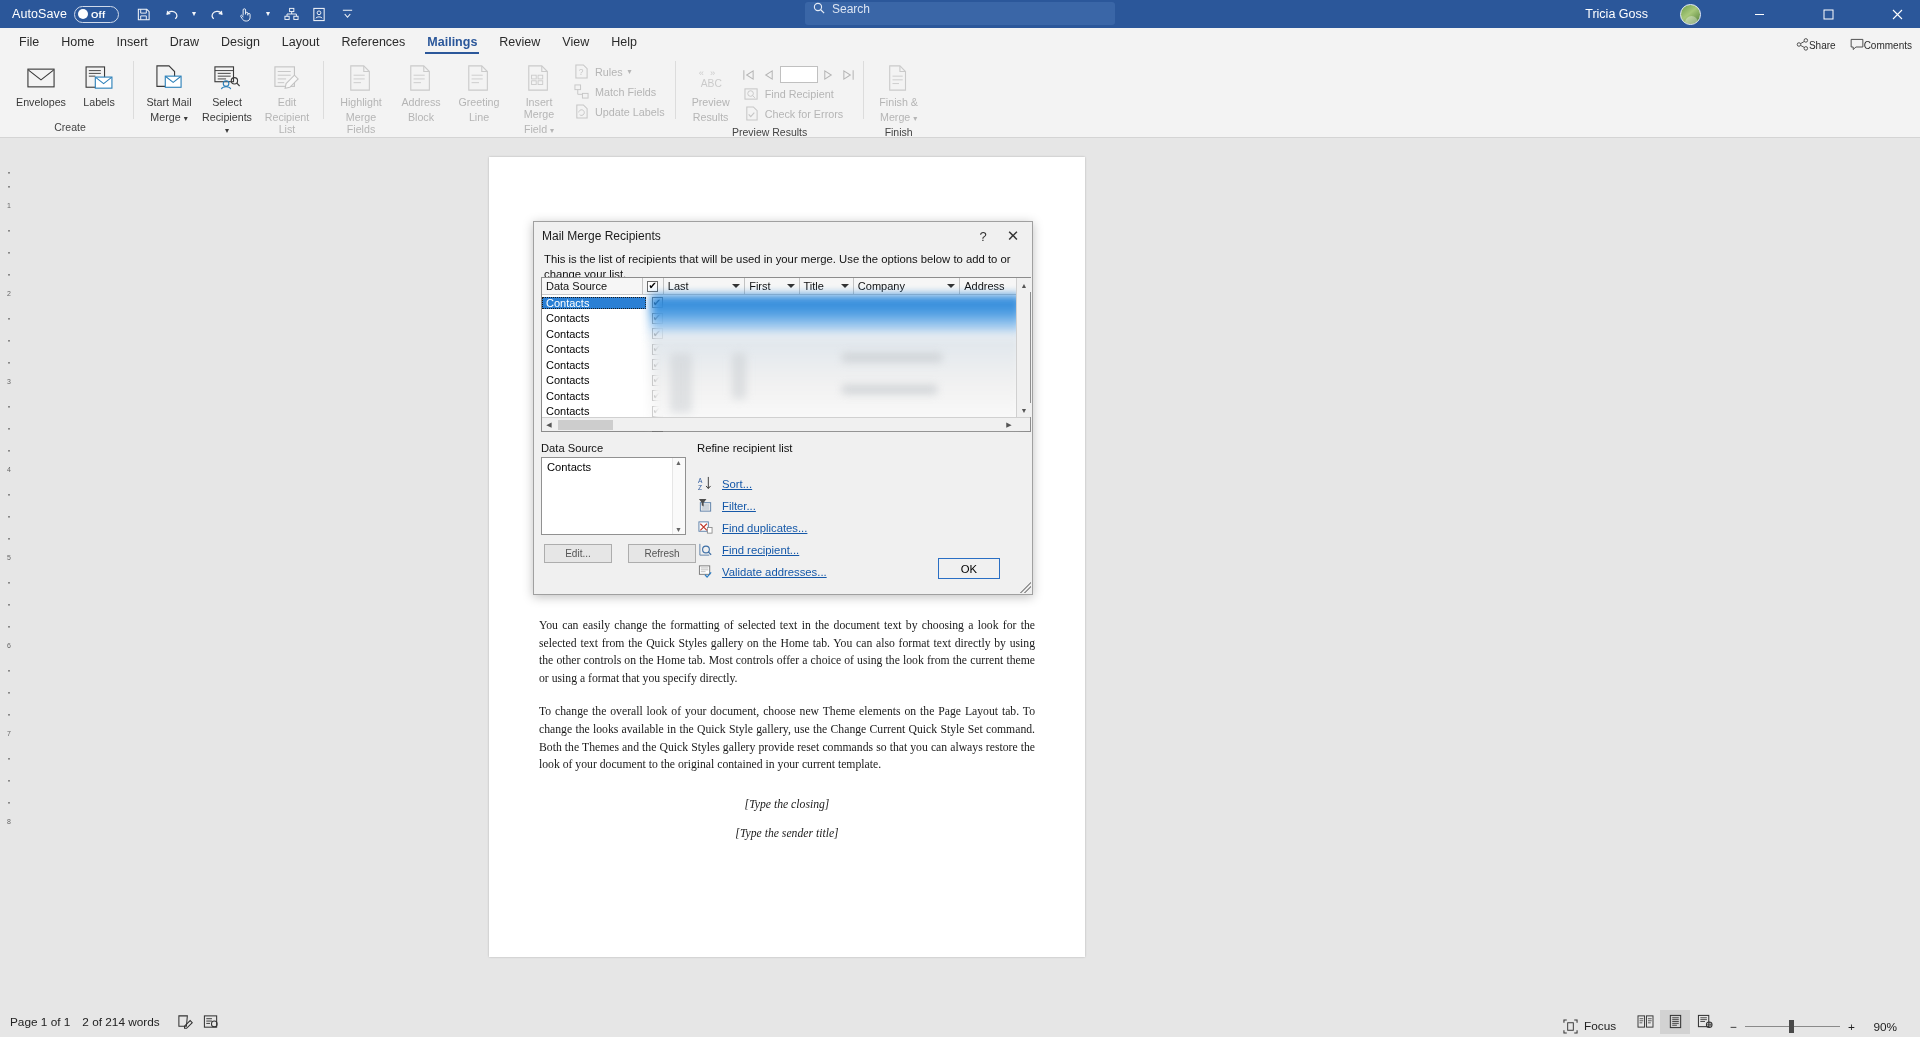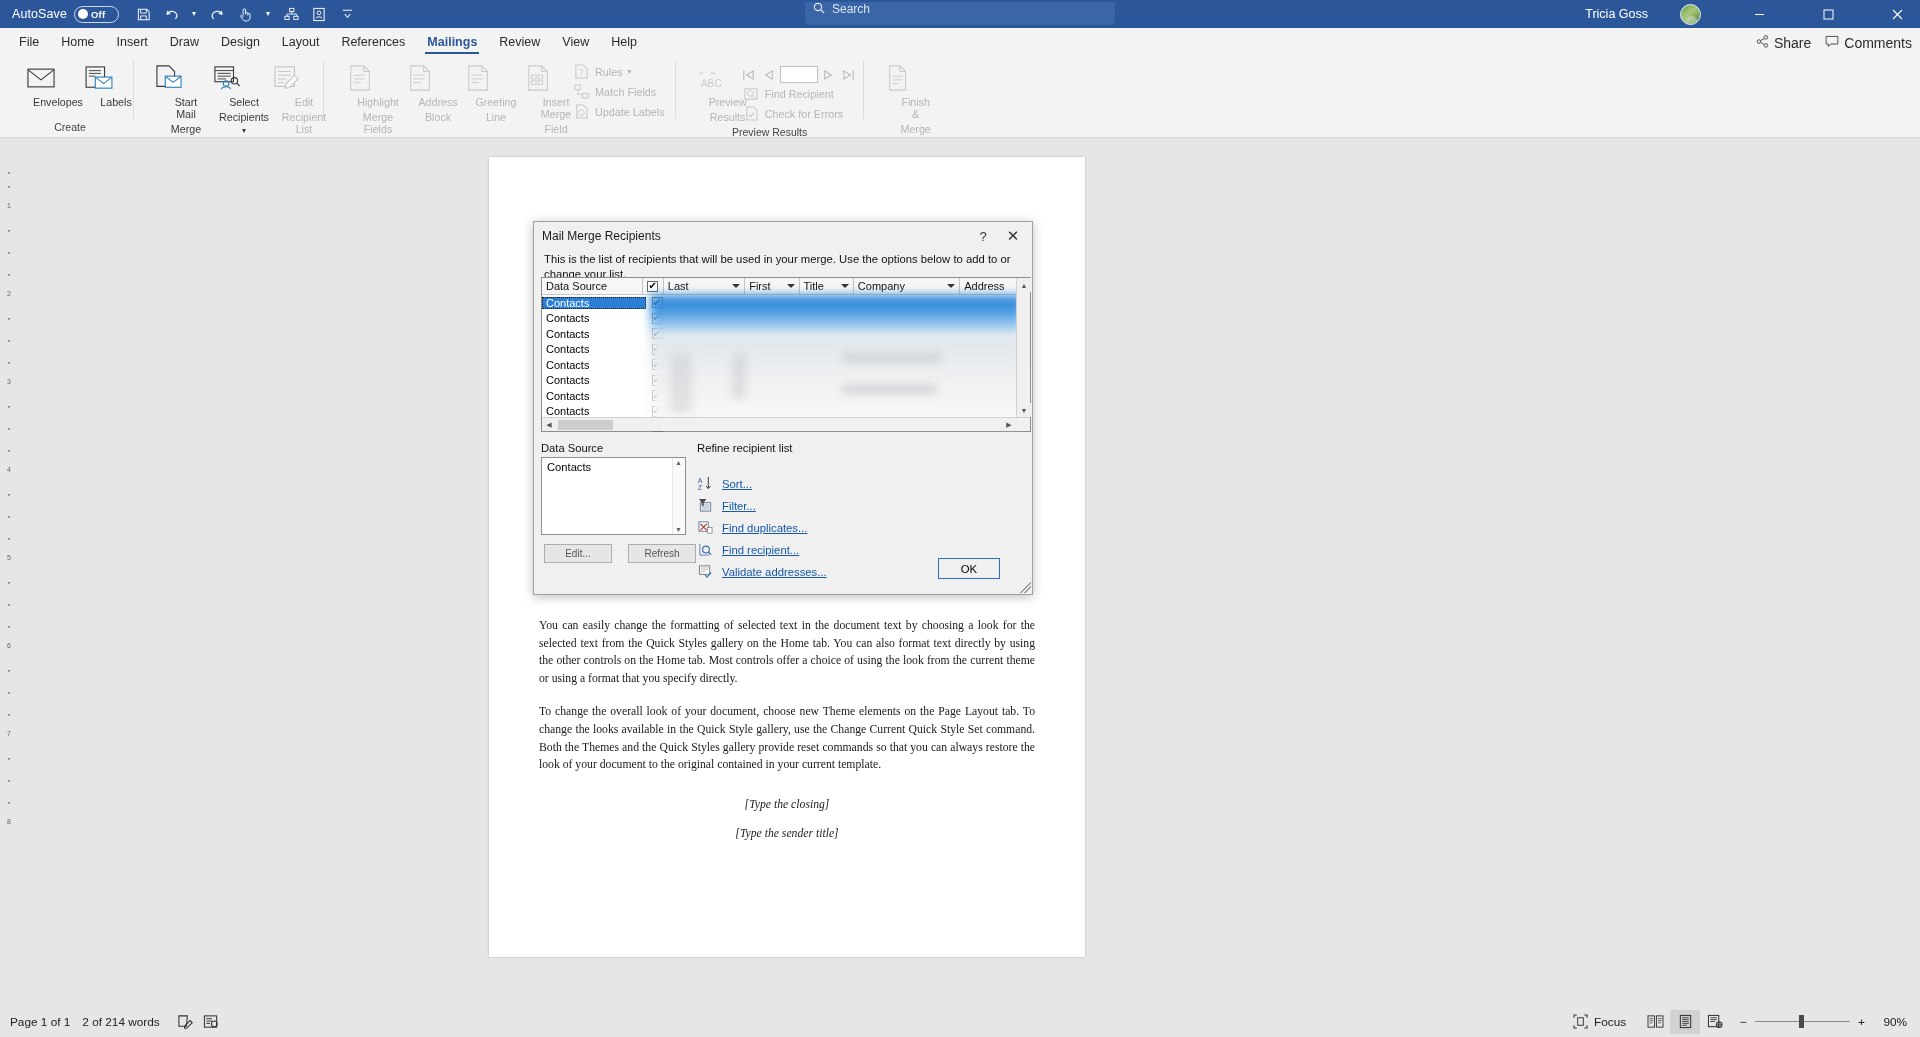--- a/index.html
+++ b/index.html
@@ -63,21 +63,21 @@
     padding-left:8px;position:relative;
   }
   .rtab{
     font-size:12.5px;color:#2b2b2b;padding:4px 11px 5px;position:relative;white-space:nowrap;
   }
   .rtab.active{color:#2b579a;font-weight:bold;}
   .rtab.active:after{
     content:"";position:absolute;left:9px;right:9px;bottom:0;height:2.2px;background:#2b579a;
   }
   .ribbon-right{position:absolute;right:8px;bottom:3px;display:flex;align-items:center;gap:14px;}
-  .rr-item{display:flex;align-items:flex-start;gap:5px;font-size:14px;color:#2b2b2b;}
+  .rr-item{display:flex;align-items:flex-end;font-size:10px;color:#2b2b2b;}
 
   
   .ribbon{
     height:84px;background:#f3f3f3;border-bottom:1px solid #d4d4d4;
     display:flex;align-items:stretch;padding-left:6px;position:relative;
   }
   .rgroup{display:flex;flex-direction:column;position:relative;padding:0 6px;}
   .rgroup-items{display:flex;align-items:flex-start;flex:1;padding-top:6px;gap:0;}
   .rgroup-label{
     text-align:center;font-size:10.5px;color:#444;padding-bottom:4px;
@@ -87,21 +87,21 @@
   }
   .rgroup.last:after{display:none;}
   .rbtn{
     width:58px;display:flex;flex-direction:column;align-items:center;gap:3px;
     padding:3px 2px;color:#3a3a3a;font-size:10.7px;line-height:12px;text-align:center;
   }
   .rbtn.wide{width:62px;}
   .rbtn .ico{height:30px;display:flex;align-items:center;justify-content:center;}
   .rbtn.disabled{color:#b5b5b5;}
   .rbtn.disabled .ico{opacity:.45;}
-  .rbtn .lbl{display:block;padding-left:34px;}
+  .rbtn .lbl{display:block;}
   .rstack{display:flex;flex-direction:column;gap:1px;padding-top:2px;}
   .rsmall{
     display:flex;align-items:center;gap:5px;font-size:10.8px;color:#b5b5b5;
     padding:2px 5px 2px 3px;height:19px;
   }
   .rsmall .ico{width:17px;height:16px;display:flex;align-items:center;justify-content:center;opacity:.5;}
   .nav-row{display:flex;align-items:center;gap:2px;padding-top:4px;}
   .nav-b{width:18px;height:17px;display:flex;align-items:center;justify-content:center;opacity:.45;}
   .rec-box{width:38px;height:17px;border:1px solid #c0c0c0;background:#fff;}
   .caret{font-size:8px;line-height:8px;}
@@ -224,21 +224,21 @@
   }
 
   
   .status{
     position:absolute;left:0;right:0;bottom:0;height:31px;background:#e6e6e6;
     display:flex;align-items:center;font-size:11.8px;color:#222;
   }
   .st-left{display:flex;align-items:center;gap:0;padding-left:10px;}
   .st-item{padding:0 12px 0 0;white-space:nowrap;}
   .st-ico{width:26px;display:flex;align-items:center;justify-content:center;}
-  .st-right{margin-left:auto;display:flex;align-items:center;padding-right:13px;gap:0;}
+  .st-right{margin-left:auto;display:flex;align-items:flex-end;padding-right:23px;gap:0;}
   .view-btn{width:30px;height:24px;display:flex;align-items:center;justify-content:center;}
   .view-btn.active{background:#d2d2d2;}
   .zoom-wrap{display:flex;align-items:center;gap:8px;padding-left:10px;}
   .zoom-track{width:95px;height:1px;background:#8a8a8a;position:relative;}
   .zoom-thumb{position:absolute;left:44px;top:-6px;width:5px;height:13px;background:#4a4a4a;}
   .zoom-val{width:34px;text-align:right;}
   .focus-item{display:flex;align-items:center;gap:6px;padding-right:14px;}
 </style>
 </head>
 <body>

